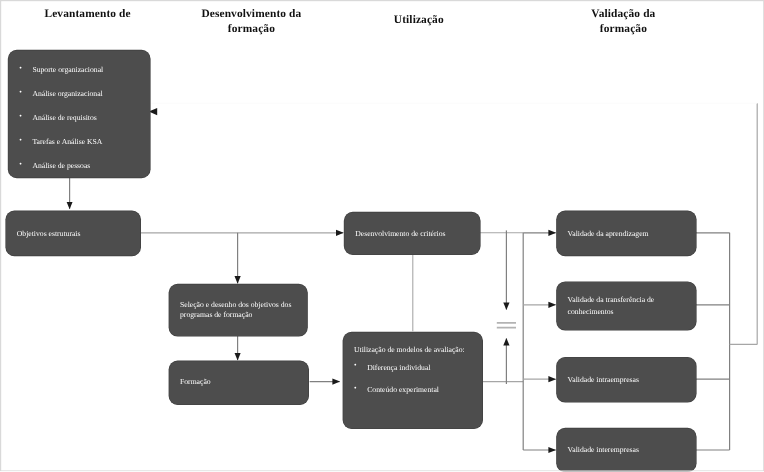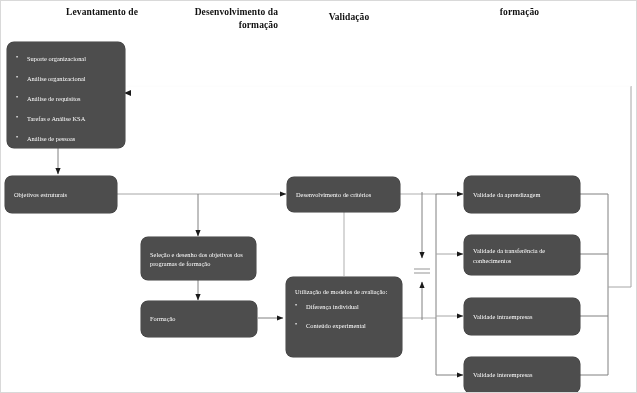--- a/index.html
+++ b/index.html
@@ -94,34 +94,35 @@
     border: 1px solid #d9d9d9;
     box-sizing: border-box;
     pointer-events: none;
   }
 </style>
 </head>
 <body>
 
 <div id="canvas">
 
-  <div class="col-head" style="left:8px; top:6px; width:130px;text-align:right;">
+  <div class="col-head" style="left:8px; top:6px; width:130px;">
     <div>Levantamento de</div>
   </div>
 
-  <div class="col-head" style="left:141px; top:6px; width:137px;text-align:right;">
+  <div class="col-head" style="left:141px; top:6px; width:137px;">
     <div>Desenvolvimento da</div>
     <div>formação</div>
   </div>
 
   <div class="col-head" style="left:285px; top:11px; width:128px;">
-    <div>Validação</div>
+    <div>Utilização</div>
   </div>
 
   <div class="col-head" style="left:451px; top:6px; width:137px;">
+    <div>Validação da</div>
     <div>formação</div>
   </div>
 
   <svg id="svg-layer" viewBox="0 0 637 393">
     <defs>
       <marker id="arrow-dark" markerWidth="7" markerHeight="7" refX="6" refY="3" orient="auto" markerUnits="userSpaceOnUse">
         <path d="M0,0.4 L6.4,3 L0,5.6 z" fill="#1a1a1a"></path>
       </marker>
       <marker id="arrow-dark-rev" markerWidth="7" markerHeight="7" refX="6" refY="3" orient="auto" markerUnits="userSpaceOnUse">
         <path d="M0,0.4 L6.4,3 L0,5.6 z" fill="#1a1a1a"></path>

